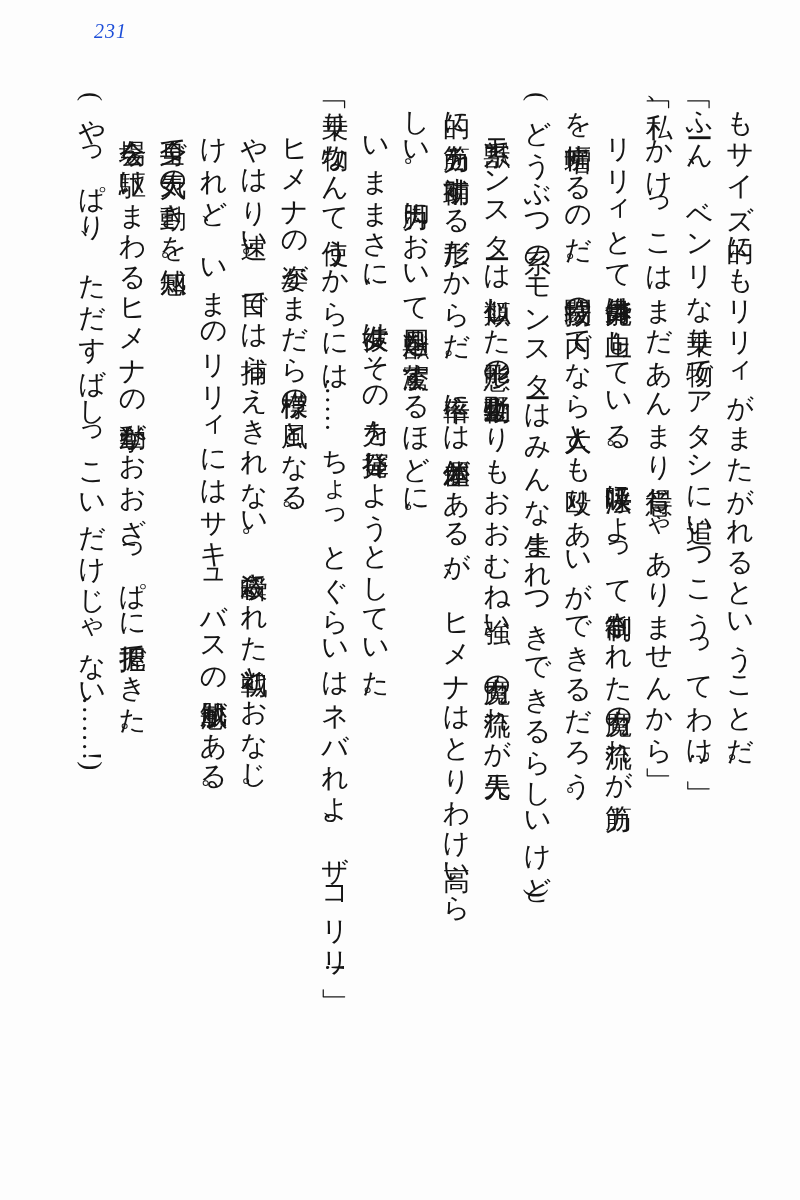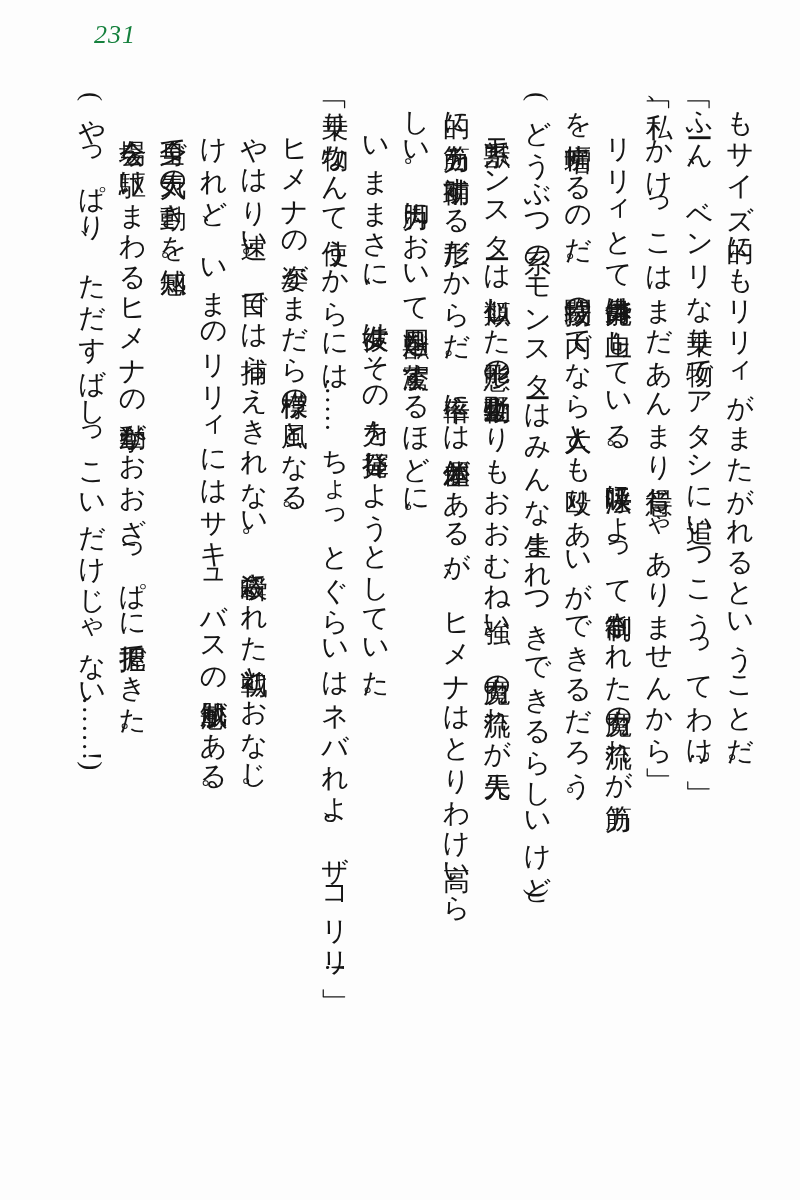--- a/index.html
+++ b/index.html
@@ -15,23 +15,23 @@
   }
   .page {
     position: relative;
     width: 800px;
     height: 1200px;
   }
   .page-number {
     position: absolute;
     top: 20px;
     left: 94px;
-    font-size: 26px;
+    font-size: 20px;
     font-style: italic;
-    color: #15803d;
+    color: #1d4ed8;
     letter-spacing: 1px;
   }
   .text-block {
     position: absolute;
     top: 92px;
     right: 40px;
     height: 1080px;
     writing-mode: vertical-rl;
     text-orientation: mixed;
     font-size: 27px;

